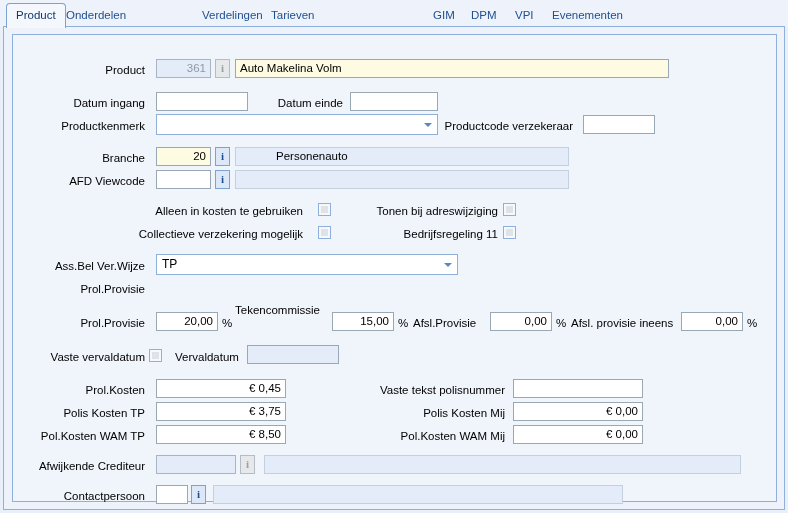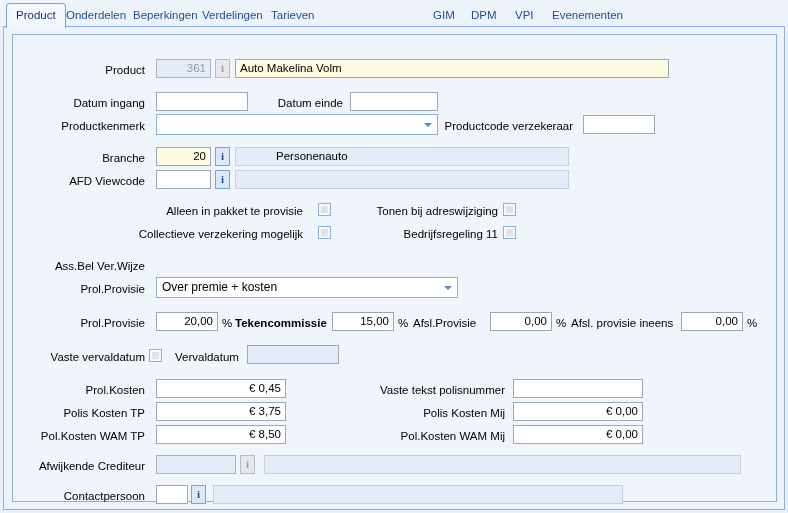--- a/index.html
+++ b/index.html
@@ -194,21 +194,20 @@
   }
 </style>
 </head>
 <body>
 
 <div class="window">
 
   <div class="tabstrip">
     <div class="tab active" style="left:6px;">Product</div>
     <div class="tab" style="left:57px;">Onderdelen</div>
-    <div class="tab" style="left:124px;">Beperkingen</div>
     <div class="tab" style="left:193px;">Verdelingen</div>
     <div class="tab" style="left:262px;">Tarieven</div>
     <div class="tab" style="left:424px;">GIM</div>
     <div class="tab" style="left:462px;text-align:right;">DPM</div>
     <div class="tab" style="left:506px;">VPI</div>
     <div class="tab" style="left:543px;">Evenementen</div>
   </div>
 
   <div class="panel-outer">
     <div class="panel-inner">
@@ -236,45 +235,45 @@
       <div class="lbl r" style="left:30px; top:116px; width:102px;">Branche</div>
       <div class="fld num yellow" style="left:143px; top:112px; width:55px;">20</div>
       <div class="ibtn" style="left:202px; top:112px;">i</div>
       <div class="fld display" style="left:222px; top:112px; width:334px;">Personenauto</div>
 
       <div class="lbl r" style="left:20px; top:139px; width:112px;">AFD Viewcode</div>
       <div class="fld num" style="left:143px; top:135px; width:55px;"></div>
       <div class="ibtn" style="left:202px; top:135px;">i</div>
       <div class="fld display" style="left:222px; top:135px; width:334px;"></div>
 
-      <div class="lbl r" style="left:110px; top:169px; width:180px;">Alleen in pakket te provisie</div>
+      <div class="lbl r" style="left:110px; top:169px; width:180px;">Alleen in kosten te gebruiken</div>
       <div class="cb" style="left:305px; top:168px;"></div>
 
       <div class="lbl r" style="left:330px; top:169px; width:155px;">Tonen bij adreswijziging</div>
       <div class="cb" style="left:490px; top:168px;"></div>
 
       <div class="lbl r" style="left:110px; top:192px; width:180px;">Collectieve verzekering mogelijk</div>
       <div class="cb" style="left:305px; top:191px;"></div>
 
       <div class="lbl r" style="left:330px; top:192px; width:155px;">Bedrijfsregeling 11</div>
       <div class="cb" style="left:490px; top:191px;"></div>
 
       <div class="lbl r" style="left:20px; top:224px; width:112px;">Ass.Bel Ver.Wijze</div>
-
-      <div class="lbl r" style="left:20px; top:247px; width:112px;">Prol.Provisie</div>
-      <div class="combo" style="left:143px; top:242px; width:302px;">
-        <span>Over premie + kosten</span>
+      <div class="combo" style="left:143px; top:219px; width:302px;">
+        <span>TP</span>
         <span class="arrow"></span>
       </div>
+
+      <div class="lbl r" style="left:20px; top:247px; width:112px;">Prol.Provisie</div>
 
       <div class="lbl r" style="left:30px; top:281px; width:102px;">Prol.Provisie</div>
       <div class="fld num" style="left:143px; top:277px; width:62px;">20,00</div>
       <div class="pct" style="left:209px; top:281px;">%</div>
 
-      <div class="lbl" style="left:222px; top:281px;font-weight:bold;">Tekencommissie</div>
+      <div class="lbl" style="left:222px; top:268px;">Tekencommissie</div>
       <div class="fld num" style="left:319px; top:277px; width:62px;">15,00</div>
       <div class="pct" style="left:385px; top:281px;">%</div>
 
       <div class="lbl" style="left:400px; top:281px;">Afsl.Provisie</div>
       <div class="fld num" style="left:477px; top:277px; width:62px;">0,00</div>
       <div class="pct" style="left:543px; top:281px;">%</div>
 
       <div class="lbl" style="left:558px; top:281px;">Afsl. provisie ineens</div>
       <div class="fld num" style="left:668px; top:277px; width:62px;">0,00</div>
       <div class="pct" style="left:734px; top:281px;">%</div>

